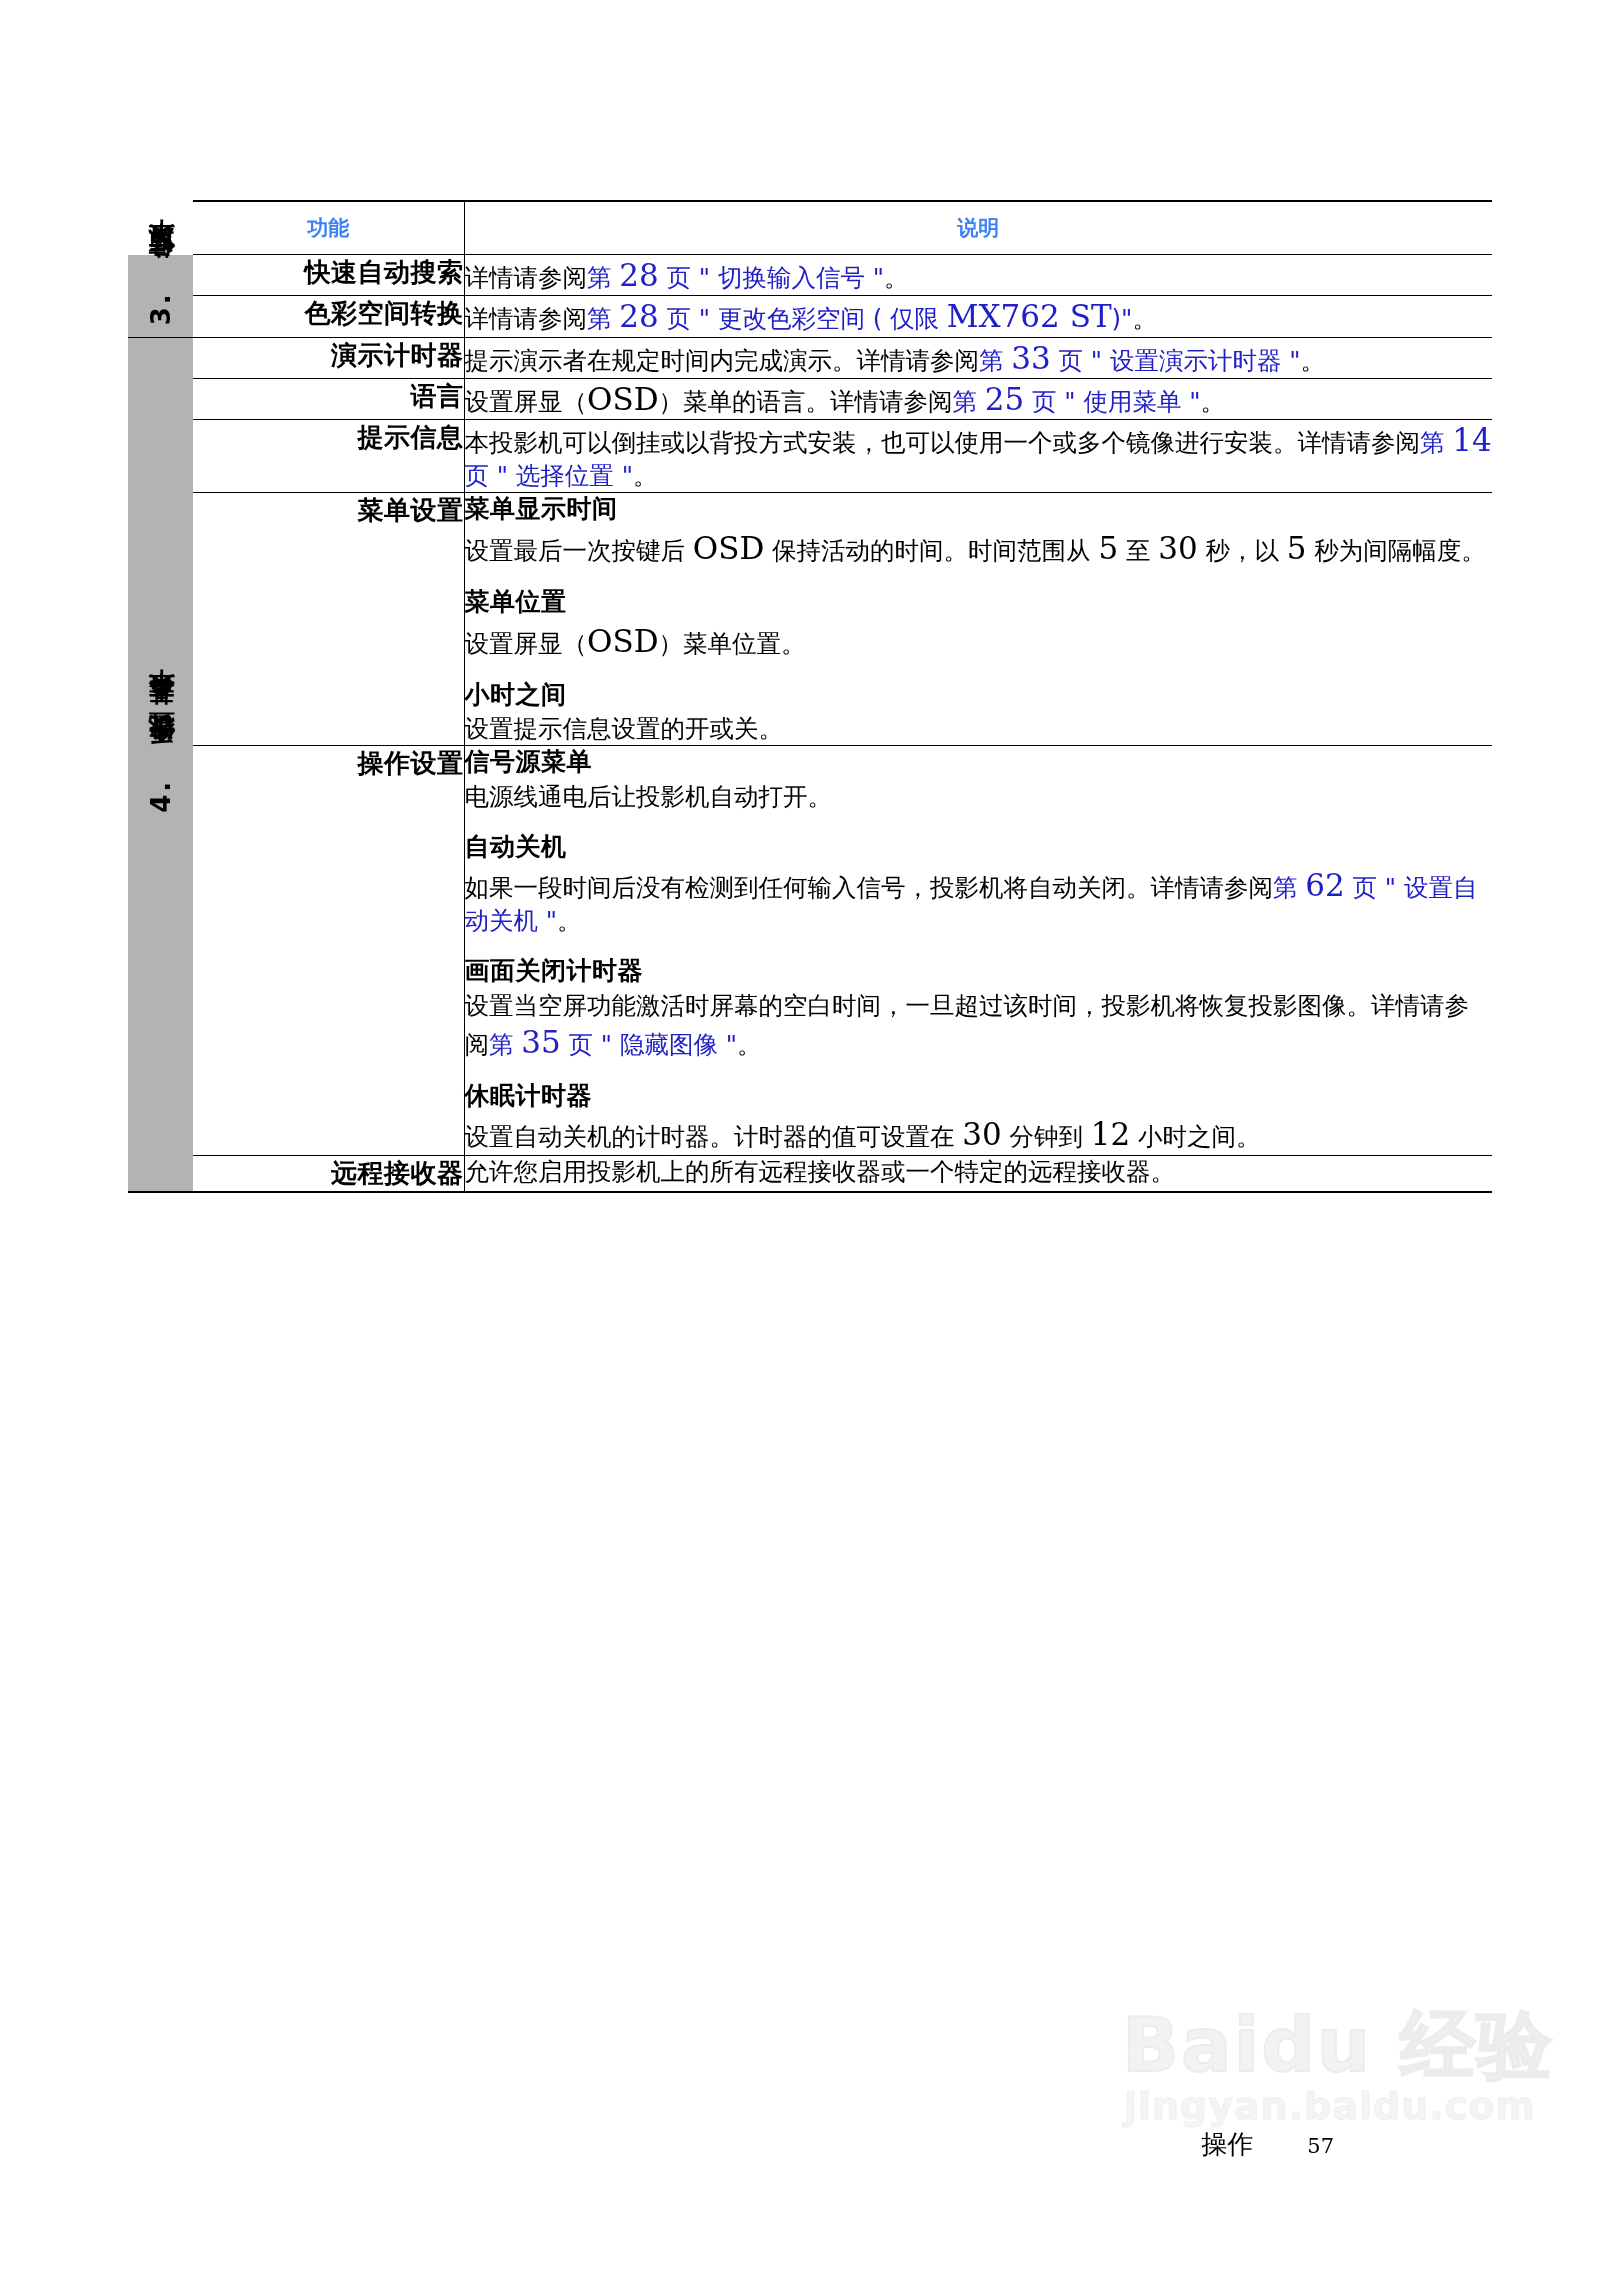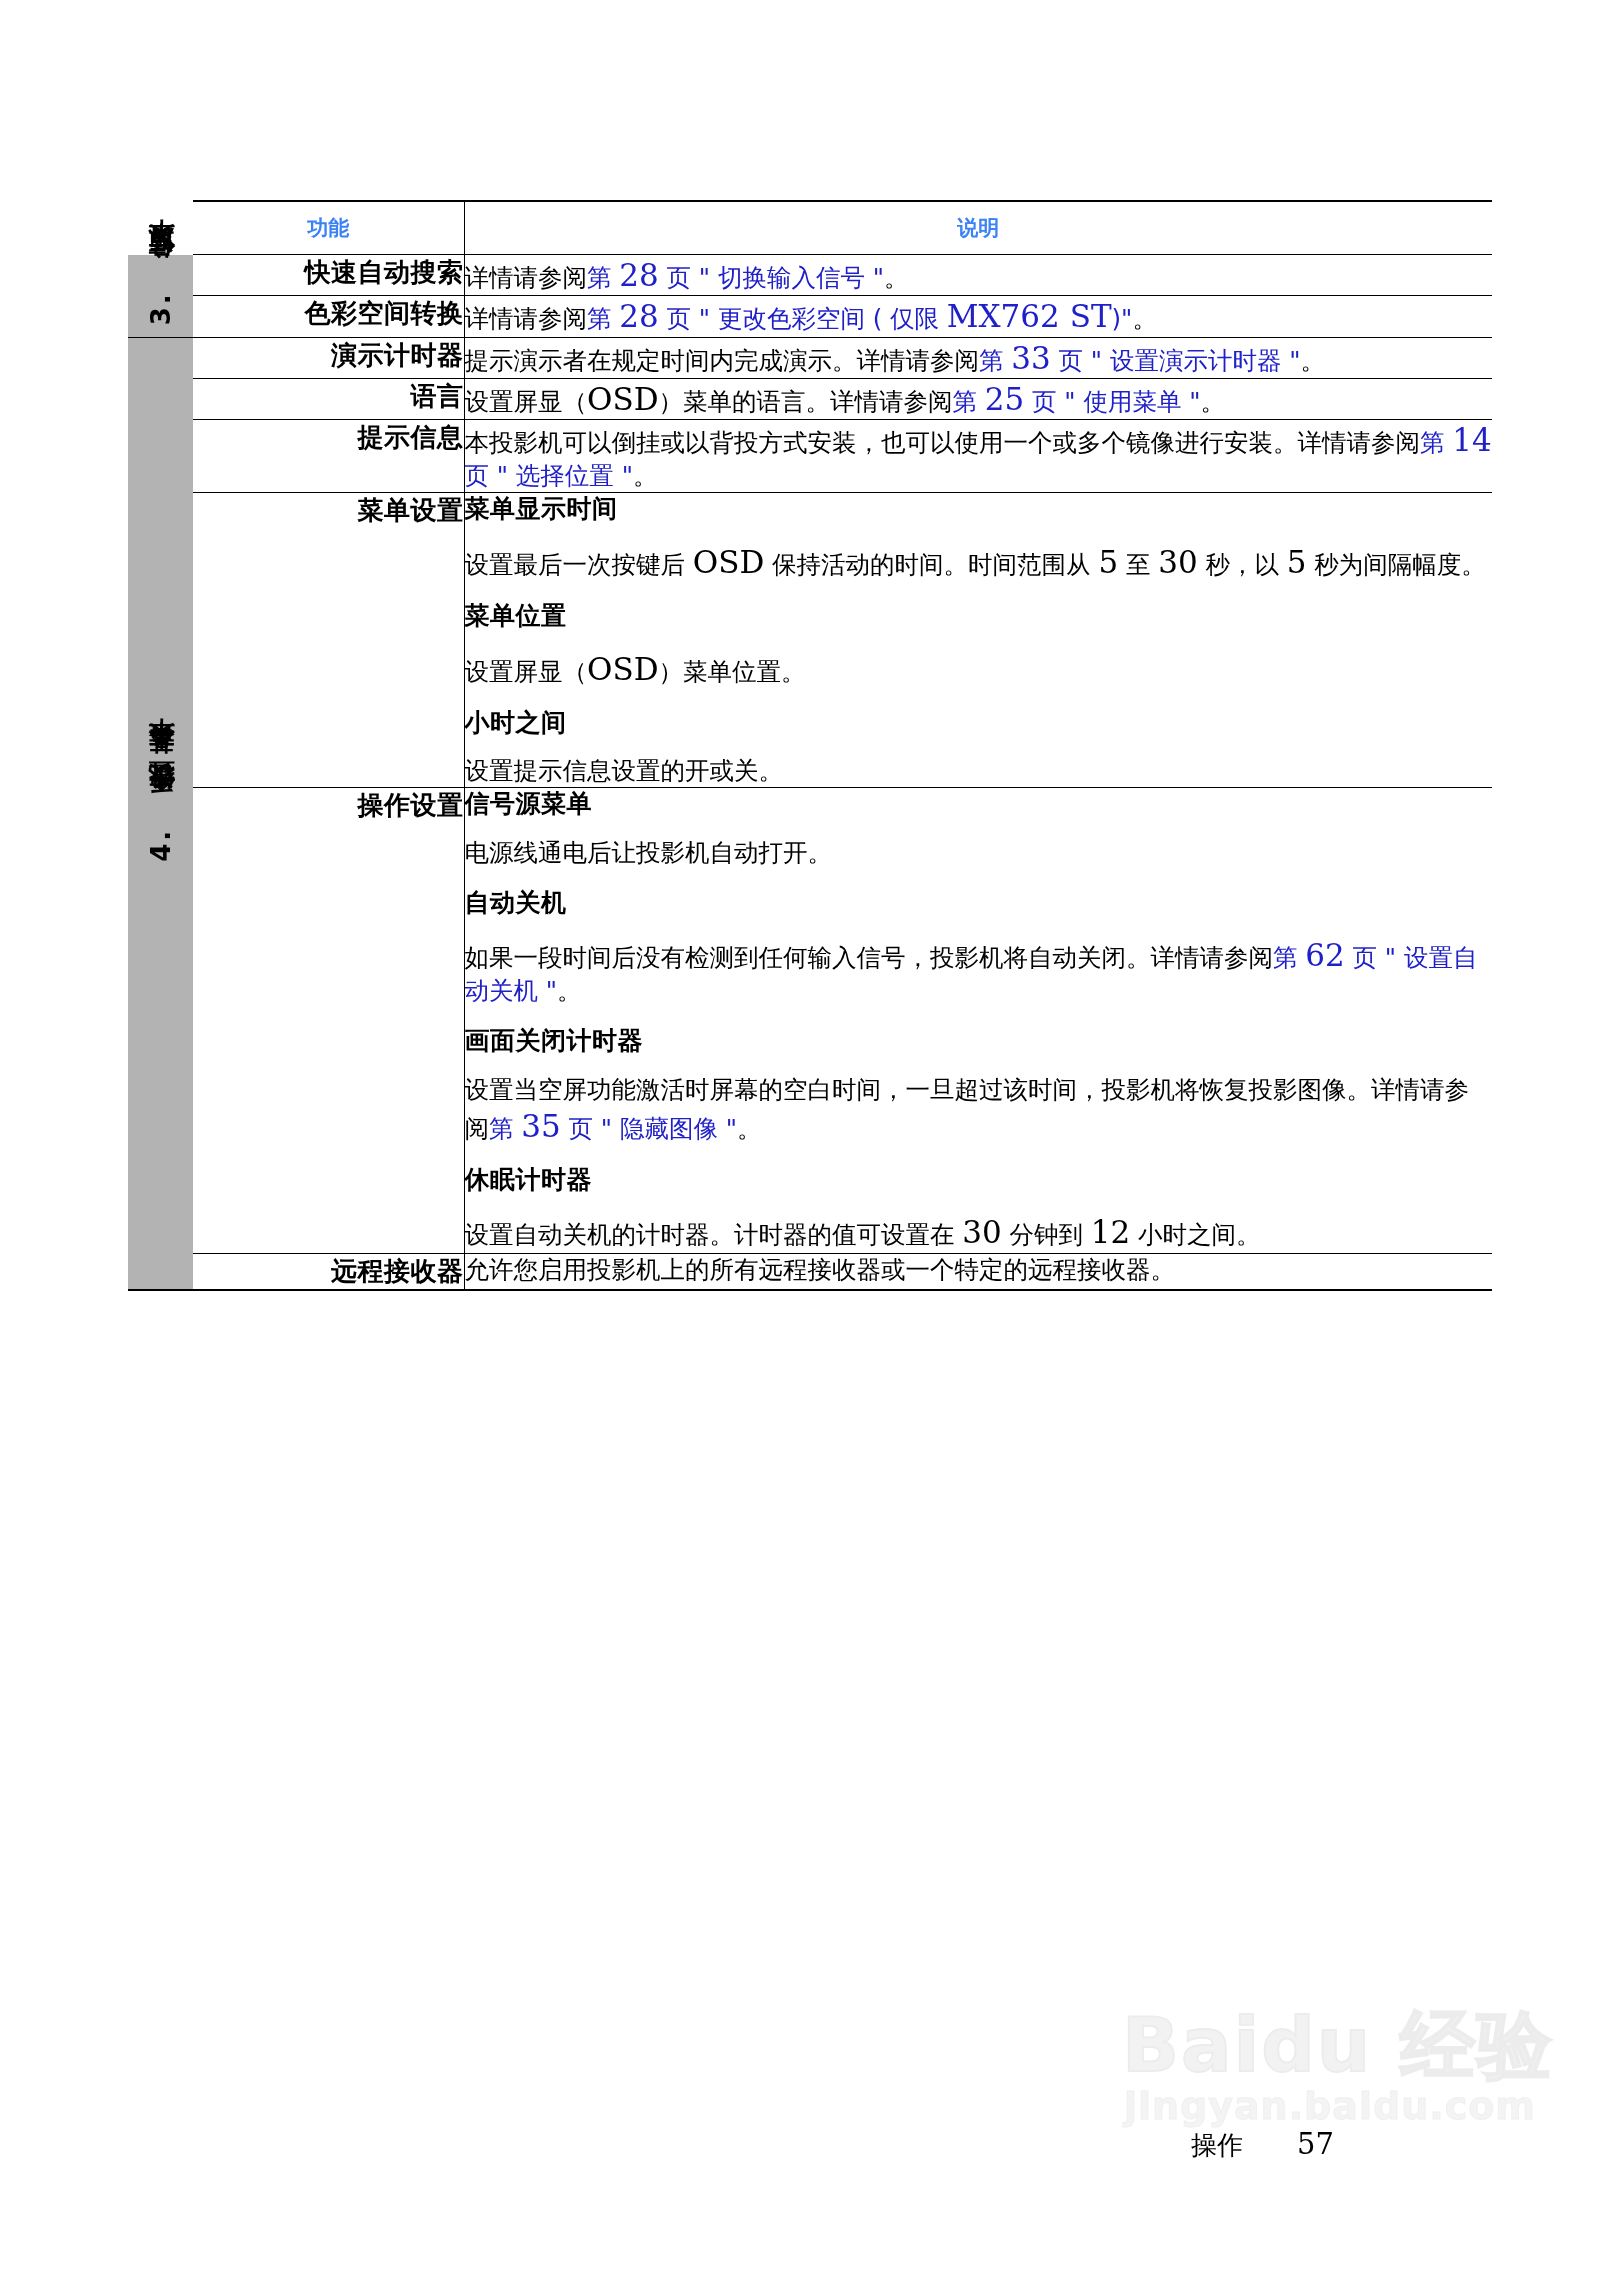--- a/index.html
+++ b/index.html
@@ -144,21 +144,21 @@
     border-bottom: 1.4px solid #000;
     font-size: 24.5px;
     line-height: 1.30;
     color: #000;
     padding: 8.6px 13.4px 9.6px 11.5px;
   }
   .desc.thick { border-bottom: 1.9px solid #000; }
   .func.thick { border-bottom: 1.9px solid #000; }
 
   .desc p { margin: 0; }
-  .desc p + p { margin-top: 16px; }
+  .desc p + p { margin-top: 2px; }
 
   .sub-head {
     font-weight: bold;
     font-size: 25px;
     margin-top: 18px !important;
     letter-spacing: 0.5px;
   }
   .sub-head.first { margin-top: 0 !important; }
 
   .link {
@@ -184,21 +184,21 @@
     right: 122px;
     top: 0;
     display: flex;
     align-items: baseline;
     gap: 54px;
     font-size: 26px;
     color: #000;
   }
   .pg-num {
     font-family: "DejaVu Serif", "Liberation Serif", serif;
-    font-size: 29px;
+    font-size: 21px;
   }
 </style>
 </head>
 <body>
 
 <div class="page">
 
   <div class="watermark">
     <div class="wm-main">Baidu 经验</div>
     <div class="wm-sub">jingyan.baidu.com</div>

